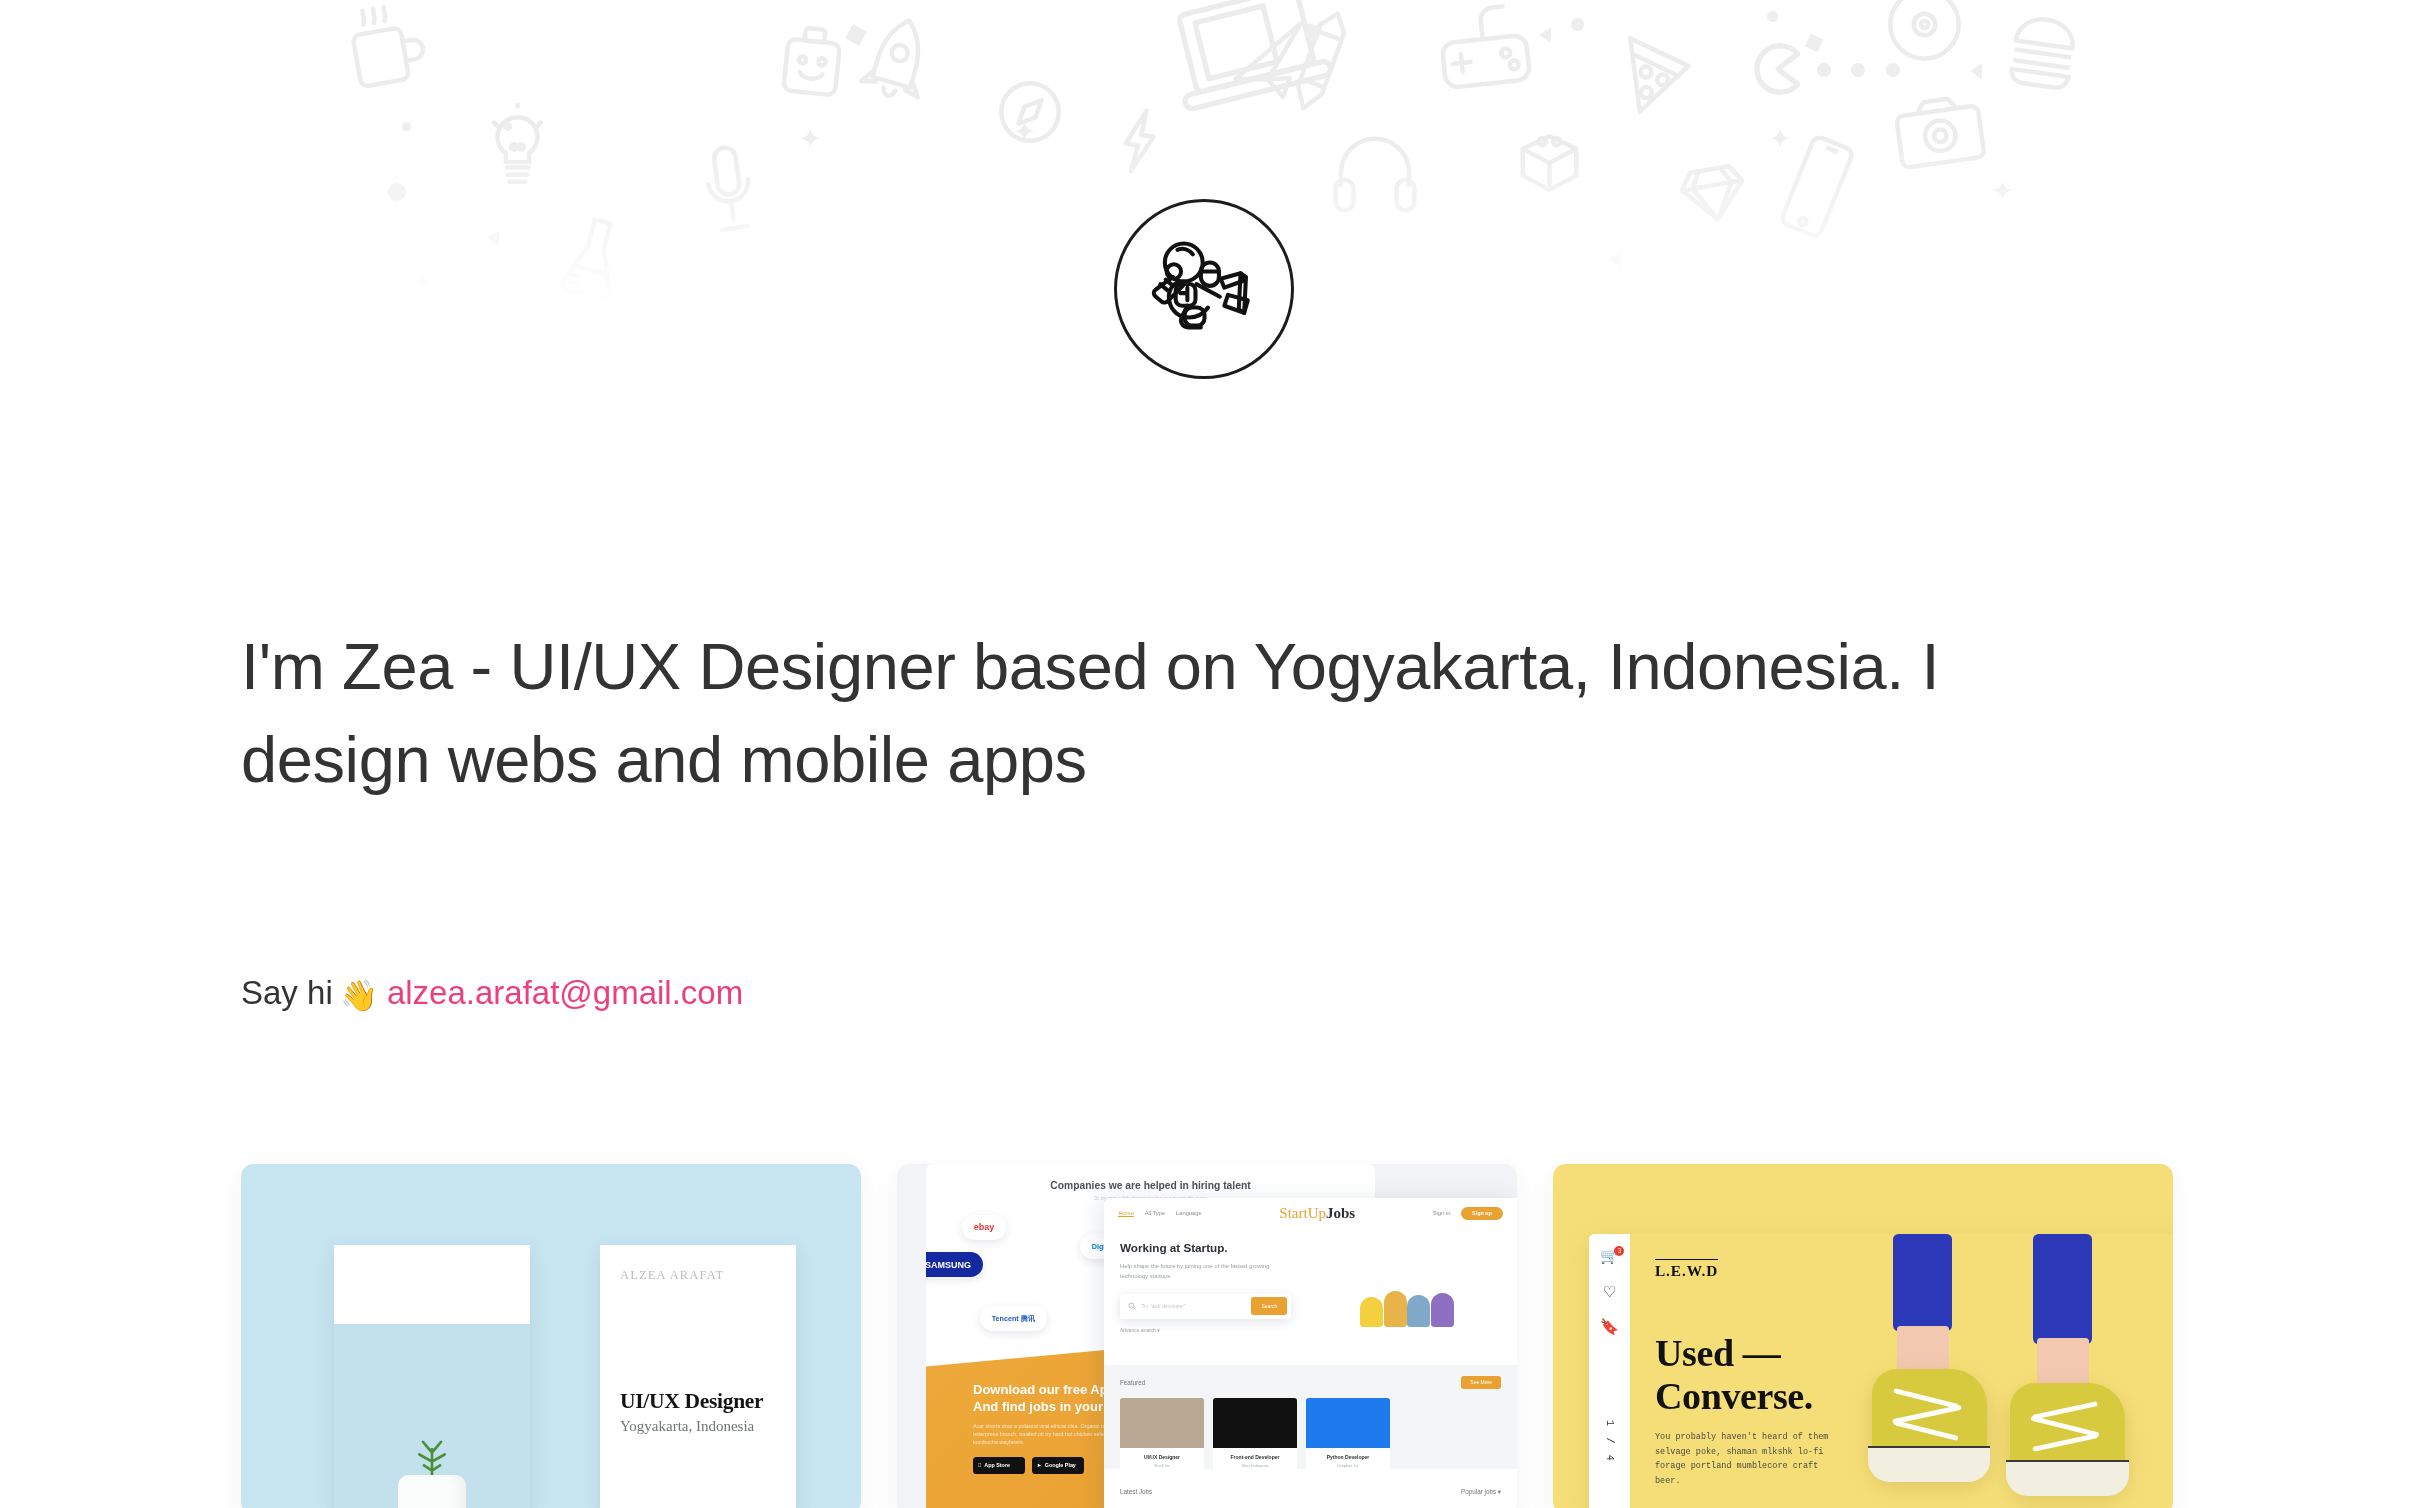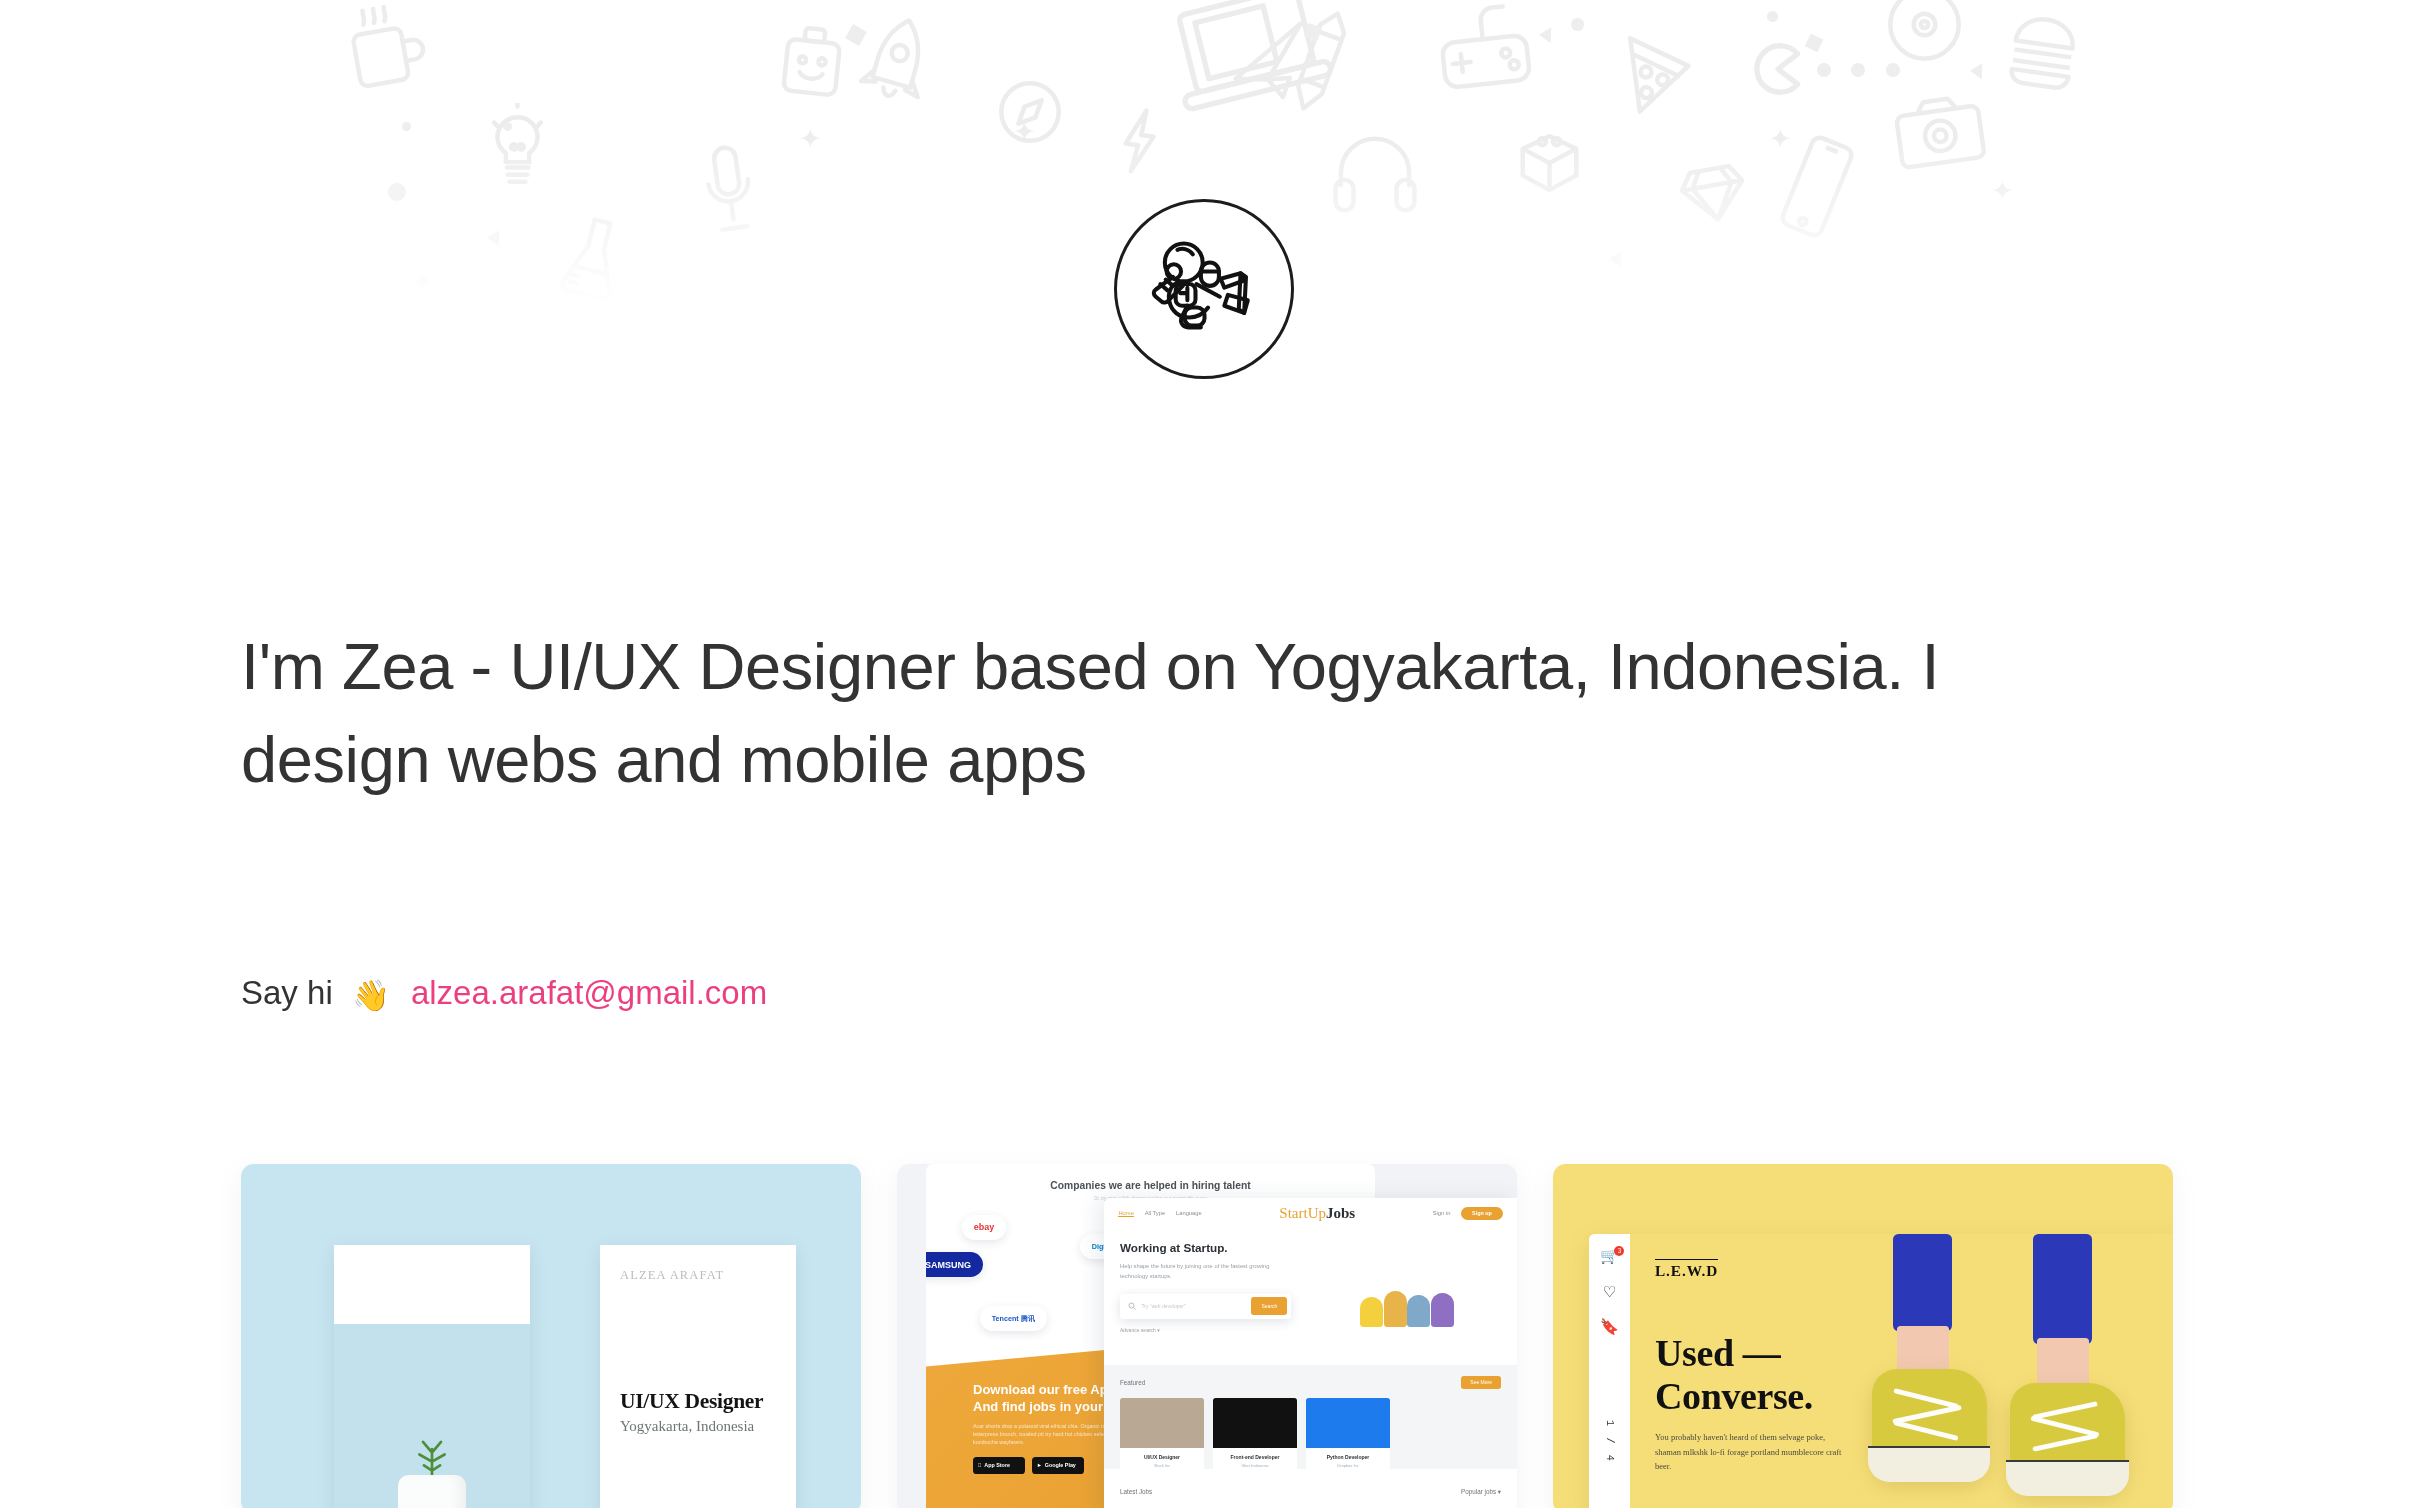--- a/index.html
+++ b/index.html
@@ -95,21 +95,21 @@
   .sayhi {
     position: absolute;
     left: 241px;
     top: 972px;
     font-size: 33px;
     line-height: 41px;
     color: #333333;
     white-space: nowrap;
     display: flex;
     align-items: baseline;
-    gap: 12px;
+    gap: 0px;
   }
   .sayhi .wave {
     font-size: 30.5px;
     margin: 0 9px 0 7.2px;
     position: relative;
     top: 1.8px;
   }
   .sayhi .mail {
     color: #EC3F80;
     text-decoration: none;
@@ -390,21 +390,21 @@
     font-weight: bold; font-size: 15.3px; color: #111;
     letter-spacing: 0.9px; border-top: 1.8px solid #111;
     display: inline-block; padding-top: 1.8px;
   }
   .c3 .h1 {
     font-family: "Liberation Serif", serif;
     font-weight: bold; font-size: 38px; line-height: 43px;
     color: #111; margin-top: 52px; letter-spacing: -0.4px;
   }
   .c3 .desc {
-    font-family: Liberation Serif, serif;
+    font-family: Liberation Mono, monospace;
     font-size: 8.5px; line-height: 14.4px; color: #4a4a42;
     margin-top: 12.6px; width: 193px;
   }
   .c3 .shoes {
     position: absolute; right: 0; top: 0; bottom: 0; width: 332px;
     overflow: hidden;
   }
   .c3 .leg { position: absolute; width: 59px; background: #2B38B7; border-radius: 5.4px; top: 0; }
   .c3 .ankle { position: absolute; width: 52px; background: #F2C9B0; border-radius: 3.6px; }
   .c3 .shoe {

